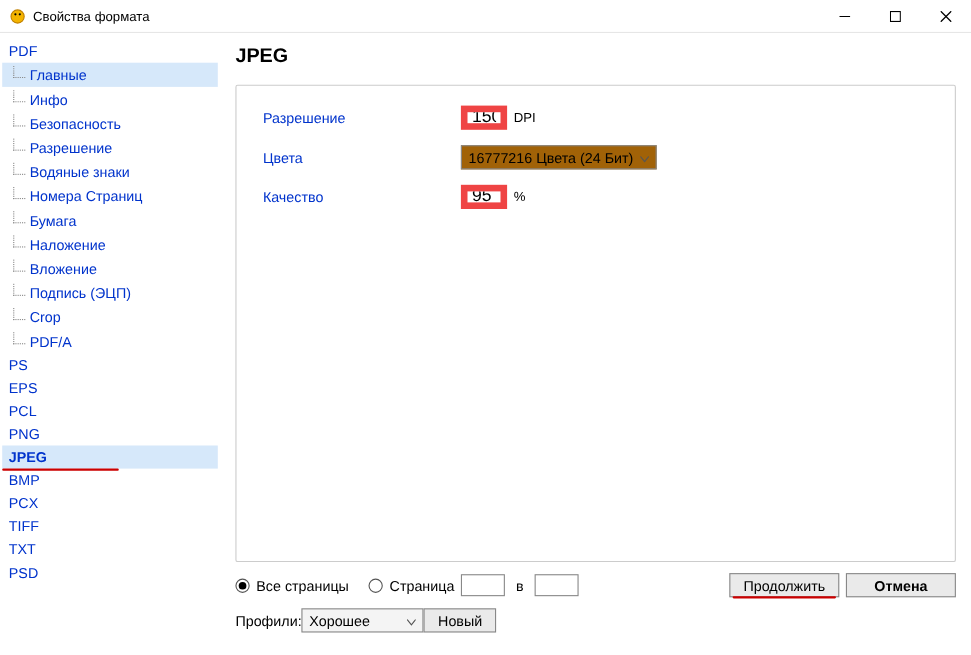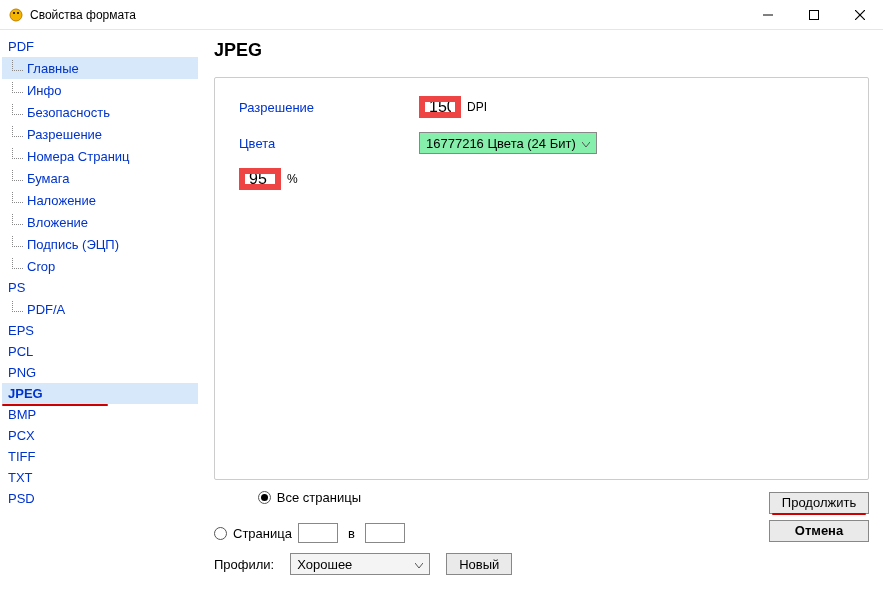--- a/index.html
+++ b/index.html
@@ -20,31 +20,31 @@
 .side-item.active { font-weight: bold; background: #d6e8fa; position: relative; }
 .underline-red { position: relative; }
 .underline-red::after { content: ""; position: absolute; left: 0; right: 90px; bottom: -2px; height: 2px; background: #cc0000; border-radius: 1px; }
 .main { flex: 1; padding: 10px 14px; display: flex; flex-direction: column; }
 .main h1 { font-size: 18px; font-weight: bold; margin-bottom: 16px; }
 .panel { border: 1px solid #ccc; border-radius: 2px; padding: 18px 24px; flex: 1; }
 .row { display: flex; align-items: center; margin-bottom: 14px; }
 .row .label { width: 180px; color: #0033cc; font-size: 13px; }
 .row input[type=text] { width: 42px; height: 22px; border: 6px solid #ef4444; padding: 0 4px; font-size: 16px; margin-right: 6px; text-align: left; }
 .row .unit { font-size: 12px; }
-.select { display: inline-flex; align-items: center; border: 1px solid #888; background: #86efac; height: 22px; padding: 0 6px; font-size: 13px; cursor: pointer; }
+.select { display: inline-flex; align-items: center; border: 1px solid #888; background: #a16207; height: 22px; padding: 0 6px; font-size: 13px; cursor: pointer; }
 .select .chev { margin-left: 6px; }
 .bottom { padding-top: 10px; }
 .bottom-row { display: flex; align-items: center; margin-bottom: 10px; }
-.radio-group { display: flex; align-items: center; gap: 18px; flex-direction: column; }
+.radio-group { display: flex; align-items: center; gap: 18px; }
 .radio-opt { display: flex; align-items: center; gap: 6px; font-size: 13px; }
 .radio-opt input[type=text] { width: 40px; height: 20px; border: 1px solid #888; }
-.profiles { display: flex; align-items: center; gap: 16px; }
-.profiles .select { width: 140px; justify-content: space-between; background: #f4f4f4; }
+.profiles { display: flex; align-items: center; gap: 0; }
+.profiles .select { width: 111px; justify-content: space-between; background: #f4f4f4; }
 .btn { border: 1px solid #888; background: #eaeaea; height: 22px; padding: 0 12px; font-size: 13px; cursor: pointer; display: inline-flex; align-items: center; justify-content: center; }
-.right-buttons { margin-left: auto; display: flex; flex-direction: column; gap: 6px; align-items: flex-end; }
+.right-buttons { margin-left: auto; display: flex; flex-direction: row; gap: 6px; align-items: flex-end; }
 .btn.primary { width: 100px; position: relative; }
 .btn.primary::after { content: ""; position: absolute; left: 2px; right: 2px; bottom: -2px; height: 2px; background: #cc0000; border-radius: 1px; }
 .btn.secondary { width: 100px; font-weight: bold; }
 .radio-circle { width: 13px; height: 13px; border: 1px solid #555; border-radius: 50%; display: inline-flex; align-items: center; justify-content: center; }
 .radio-circle.checked::after { content: ""; width: 7px; height: 7px; background: #000; border-radius: 50%; }
 .sep-label { font-size: 13px; margin: 0 4px; }
 </style>
 </head>
 <body>
 
@@ -77,28 +77,29 @@
   </div>
 </div>
 
 <div class="content">
   <div class="sidebar" id="sidebar">
       <div class="side-item root">PDF</div>
       <div class="side-item child selected">Главные</div>
       <div class="side-item child">Инфо</div>
       <div class="side-item child">Безопасность</div>
       <div class="side-item child">Разрешение</div>
+      <div class="side-item child">Водяные знаки</div>
       <div class="side-item child">Номера Страниц</div>
       <div class="side-item child">Бумага</div>
       <div class="side-item child">Наложение</div>
       <div class="side-item child">Вложение</div>
       <div class="side-item child">Подпись   (ЭЦП)</div>
       <div class="side-item child">Crop</div>
+      <div class="side-item child">PDF/A</div>
       <div class="side-item root">PS</div>
-      <div class="side-item child">PDF/A</div>
       <div class="side-item root">EPS</div>
       <div class="side-item root">PCL</div>
       <div class="side-item root">PNG</div>
       <div class="side-item root active underline-red">JPEG</div>
       <div class="side-item root">BMP</div>
       <div class="side-item root">PCX</div>
       <div class="side-item root">TIFF</div>
       <div class="side-item root">TXT</div>
       <div class="side-item root">PSD</div>
     </div>
@@ -115,20 +116,21 @@
       <div class="row">
         <span class="label">Цвета</span>
         <span class="select">
           <span>16777216 Цвета (24 Бит)</span>
           <span class="chev"><svg width="8" height="6" viewBox="0 0 8 6">
                 <path d="M0 0 L4 5 L8 0" fill="none" stroke="#555" stroke-width="1"></path>
               </svg></span>
         </span>
       </div>
       <div class="row">
+        <span class="label">Качество</span>
         <input type="text" value="95" style="">
         <span class="unit">%</span>
       </div>
     </div>
 
     <div class="bottom">
       <div class="bottom-row">
         <div class="radio-group">
           <label class="radio-opt">
             <span class="radio-circle checked"></span>

